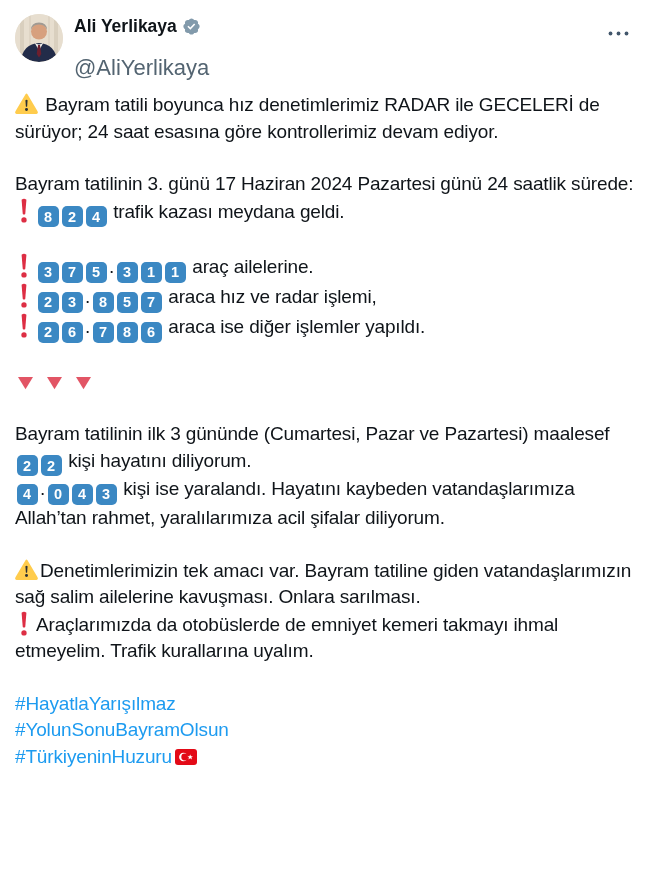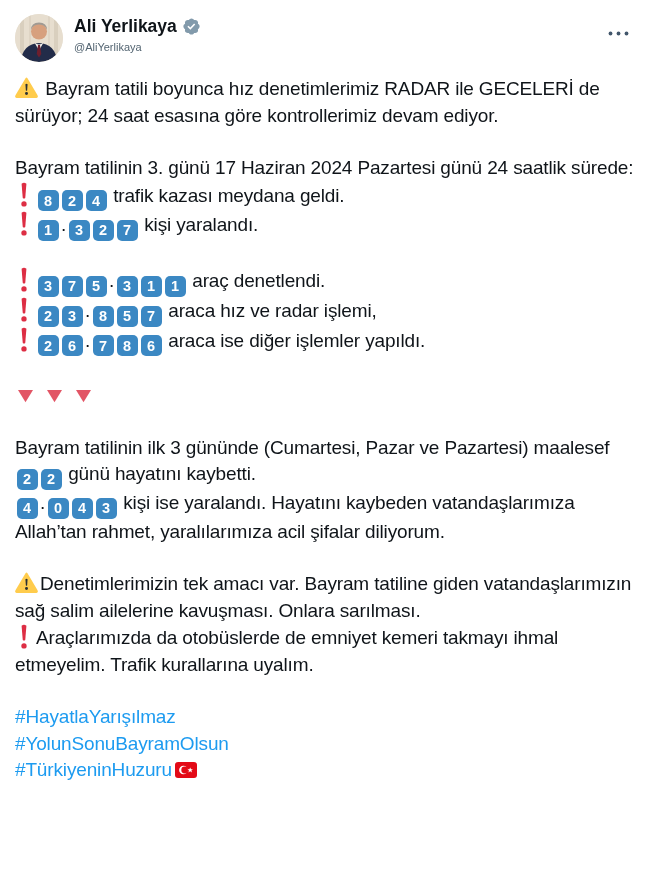--- a/index.html
+++ b/index.html
@@ -10,21 +10,21 @@
     position:relative;
   }
   
   .header{display:flex;align-items:flex-start;margin-bottom:14px;position:relative;}
   .avatar{width:48px;height:48px;border-radius:50%;overflow:hidden;flex:0 0 48px;cursor:pointer;background:#e6ddcf;}
   .avatar svg{display:block;}
   .id-col{margin-left:11px;padding-top:1px;}
   .name-row{display:flex;align-items:center;gap:5px;}
   .display-name{font-weight:700;font-size:17.5px;line-height:22px;color:#0f1419;cursor:pointer;}
   .badge{width:19px;height:19px;display:inline-block;}
-  .handle{font-size:11px;line-height:21px;color:#536471;cursor:pointer;}
+  .handle{font-size:22px;line-height:21px;color:#536471;cursor:pointer;margin-top:20px;}
   .more-btn{position:absolute;right:2px;top:4px;cursor:pointer;padding:4px;}
   
   .tweet{font-size:19px;line-height:26.5px;letter-spacing:-0.15px;}
   .block{margin:4px 0 26px 0;}
   .block:last-child{margin-bottom:0;}
   .line{display:block;}
   .txt{white-space:pre-wrap;}
   
   .kc-group{white-space:nowrap;text-align:right;}
   .keycap{
@@ -98,50 +98,46 @@
               <path d="M16.3 11 q1.7-1.4 3.4 0 l-.7 9.5 q-1 1-2 0 Z" fill="#292F33"></path>
               <circle cx="18" cy="25.5" r="2.3" fill="#292F33"></circle>
             </svg></span><span class="txt"> Bayram tatili boyunca hız denetimlerimiz RADAR ile GECELERİ de sürüyor; 24 saat esasına göre kontrollerimiz devam ediyor.</span></div>
       </div>
       <div class="block">
         <div class="line"><span class="txt">Bayram tatilinin 3. günü 17 Haziran 2024 Pazartesi günü 24 saatlik sürede:</span></div>
         <div class="line"><span class="icon excl"><svg width="10" height="25" viewBox="0 0 12 30">
               <path d="M3.1 2.2 Q6 -0.2 8.9 2.2 L7.5 19.2 Q6 20.6 4.5 19.2 Z" fill="#DD2E44"></path>
               <circle cx="6" cy="26.3" r="3.2" fill="#DD2E44"></circle>
             </svg></span><span class="kc-group"><span class="keycap">8</span><span class="keycap">2</span><span class="keycap">4</span></span><span class="txt"> trafik kazası meydana geldi.</span></div>
-        <div class="line"><span class="icon excl"><svg width="10" height="25" viewBox="0 0 12 30">
-              <path d="M3.1 2.2 Q6 -0.2 8.9 2.2 L7.5 19.2 Q6 20.6 4.5 19.2 Z" fill="#DD2E44"></path>
-              <circle cx="6" cy="26.3" r="3.2" fill="#DD2E44"></circle>
-            </svg></span><span class="kc-group"><span class="keycap">1</span><span class="kc-dot">.</span><span class="keycap">3</span><span class="keycap">2</span><span class="keycap">7</span></span><span class="txt"> kişi yaralandı.</span></div>
       </div>
       <div class="block">
         <div class="line"><span class="icon excl"><svg width="10" height="25" viewBox="0 0 12 30">
               <path d="M3.1 2.2 Q6 -0.2 8.9 2.2 L7.5 19.2 Q6 20.6 4.5 19.2 Z" fill="#DD2E44"></path>
               <circle cx="6" cy="26.3" r="3.2" fill="#DD2E44"></circle>
-            </svg></span><span class="kc-group"><span class="keycap">3</span><span class="keycap">7</span><span class="keycap">5</span><span class="kc-dot">.</span><span class="keycap">3</span><span class="keycap">1</span><span class="keycap">1</span></span><span class="txt"> araç denetlendi.</span></div>
+            </svg></span><span class="kc-group"><span class="keycap">3</span><span class="keycap">7</span><span class="keycap">5</span><span class="kc-dot">.</span><span class="keycap">3</span><span class="keycap">1</span><span class="keycap">1</span></span><span class="txt"> araç ailelerine.</span></div>
         <div class="line"><span class="icon excl"><svg width="10" height="25" viewBox="0 0 12 30">
               <path d="M3.1 2.2 Q6 -0.2 8.9 2.2 L7.5 19.2 Q6 20.6 4.5 19.2 Z" fill="#DD2E44"></path>
               <circle cx="6" cy="26.3" r="3.2" fill="#DD2E44"></circle>
             </svg></span><span class="kc-group"><span class="keycap">2</span><span class="keycap">3</span><span class="kc-dot">.</span><span class="keycap">8</span><span class="keycap">5</span><span class="keycap">7</span></span><span class="txt"> araca hız ve radar işlemi,</span></div>
         <div class="line"><span class="icon excl"><svg width="10" height="25" viewBox="0 0 12 30">
               <path d="M3.1 2.2 Q6 -0.2 8.9 2.2 L7.5 19.2 Q6 20.6 4.5 19.2 Z" fill="#DD2E44"></path>
               <circle cx="6" cy="26.3" r="3.2" fill="#DD2E44"></circle>
             </svg></span><span class="kc-group"><span class="keycap">2</span><span class="keycap">6</span><span class="kc-dot">.</span><span class="keycap">7</span><span class="keycap">8</span><span class="keycap">6</span></span><span class="txt"> araca ise diğer işlemler yapıldı.</span></div>
       </div>
       <div class="block">
         <div class="line"><span class="tri-row"><span class="icon tri-i"><svg width="17" height="14" viewBox="0 0 17 14">
                 <path d="M1 1 L16 1 L8.5 13.2 Z" fill="#E25565"></path>
               </svg></span><span class="icon tri-i"><svg width="17" height="14" viewBox="0 0 17 14">
                 <path d="M1 1 L16 1 L8.5 13.2 Z" fill="#E25565"></path>
               </svg></span><span class="icon tri-i"><svg width="17" height="14" viewBox="0 0 17 14">
                 <path d="M1 1 L16 1 L8.5 13.2 Z" fill="#E25565"></path>
               </svg></span></span></div>
       </div>
       <div class="block">
-        <div class="line"><span class="txt">Bayram tatilinin ilk 3 gününde (Cumartesi, Pazar ve Pazartesi) maalesef </span><span class="kc-group"><span class="keycap">2</span><span class="keycap">2</span></span><span class="txt"> günü hayatını kaybetti.</span></div>
+        <div class="line"><span class="txt">Bayram tatilinin ilk 3 gününde (Cumartesi, Pazar ve Pazartesi) maalesef </span><span class="kc-group"><span class="keycap">2</span><span class="keycap">2</span></span><span class="txt"> kişi hayatını diliyorum.</span></div>
         <div class="line"><span class="kc-group"><span class="keycap">4</span><span class="kc-dot">.</span><span class="keycap">0</span><span class="keycap">4</span><span class="keycap">3</span></span><span class="txt"> kişi ise yaralandı. Hayatını kaybeden vatandaşlarımıza Allah’tan rahmet, yaralılarımıza acil şifalar diliyorum.</span></div>
       </div>
       <div class="block">
         <div class="line"><span class="icon warn"><svg width="23" height="21" viewBox="0 0 36 32">
               <path d="M18 2 L34 29 Q35 31 32.5 31 L3.5 31 Q1 31 2 29 Z" fill="#FFCC4D" stroke="#FFCC4D" stroke-width="3" stroke-linejoin="round"></path>
               <path d="M16.3 11 q1.7-1.4 3.4 0 l-.7 9.5 q-1 1-2 0 Z" fill="#292F33"></path>
               <circle cx="18" cy="25.5" r="2.3" fill="#292F33"></circle>
             </svg></span><span class="txt">Denetimlerimizin tek amacı var. Bayram tatiline giden vatandaşlarımızın sağ salim ailelerine kavuşması. Onlara sarılması.</span></div>
         <div class="line"><span class="icon excl"><svg width="10" height="25" viewBox="0 0 12 30">
               <path d="M3.1 2.2 Q6 -0.2 8.9 2.2 L7.5 19.2 Q6 20.6 4.5 19.2 Z" fill="#DD2E44"></path>

